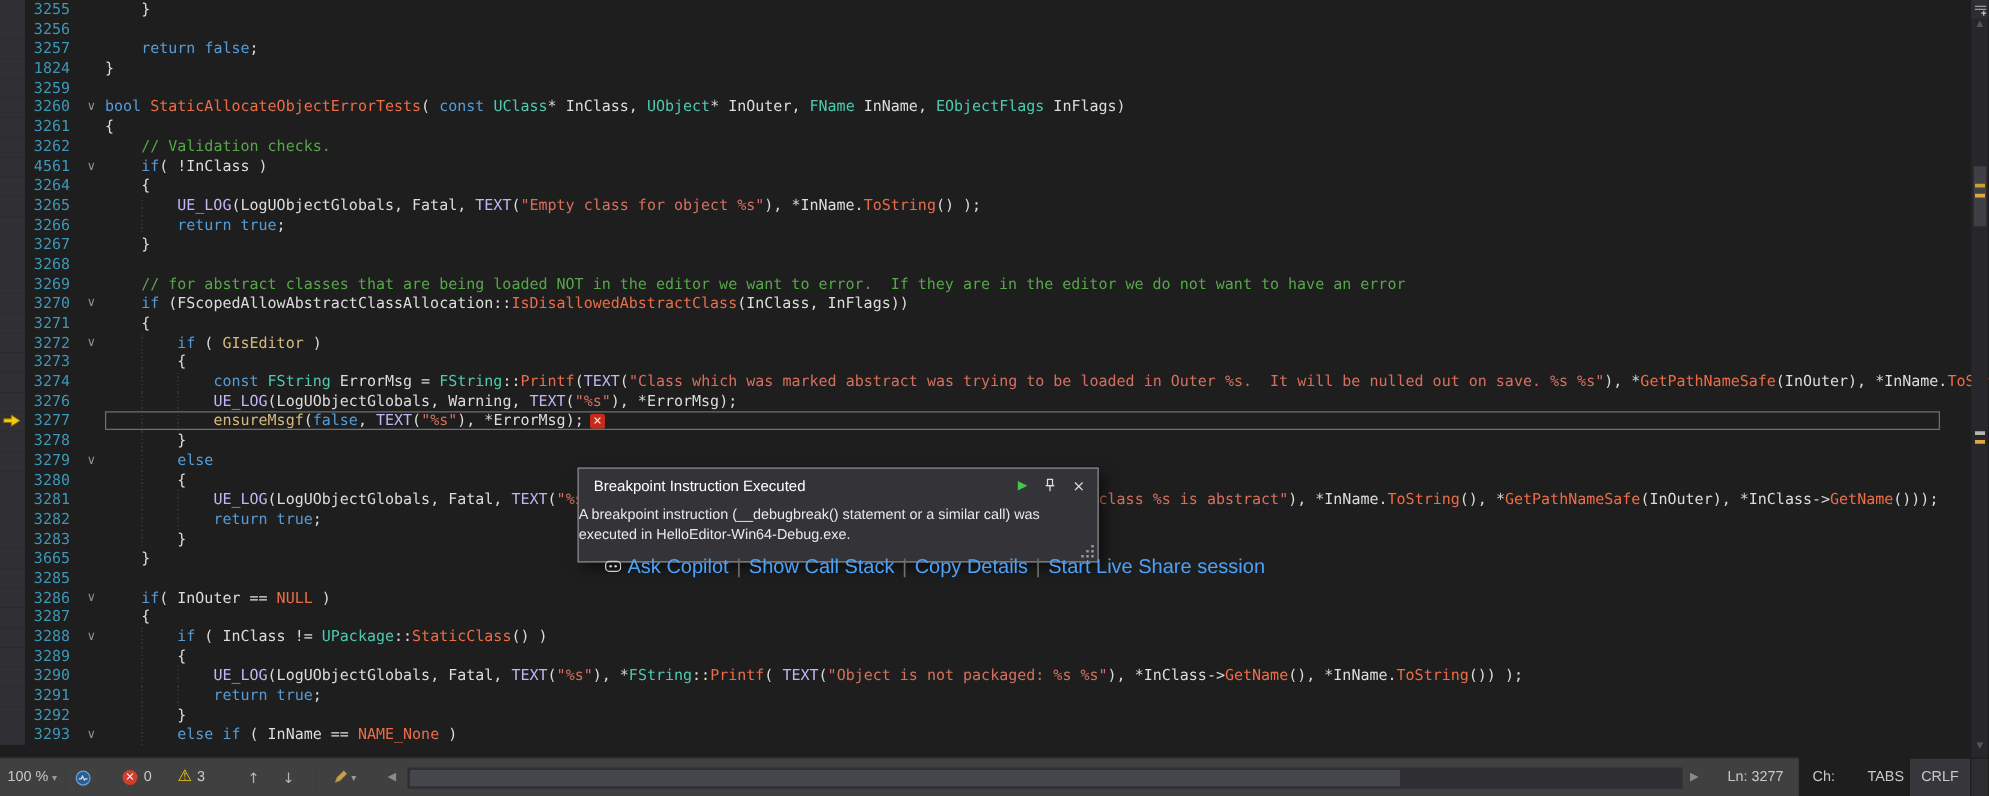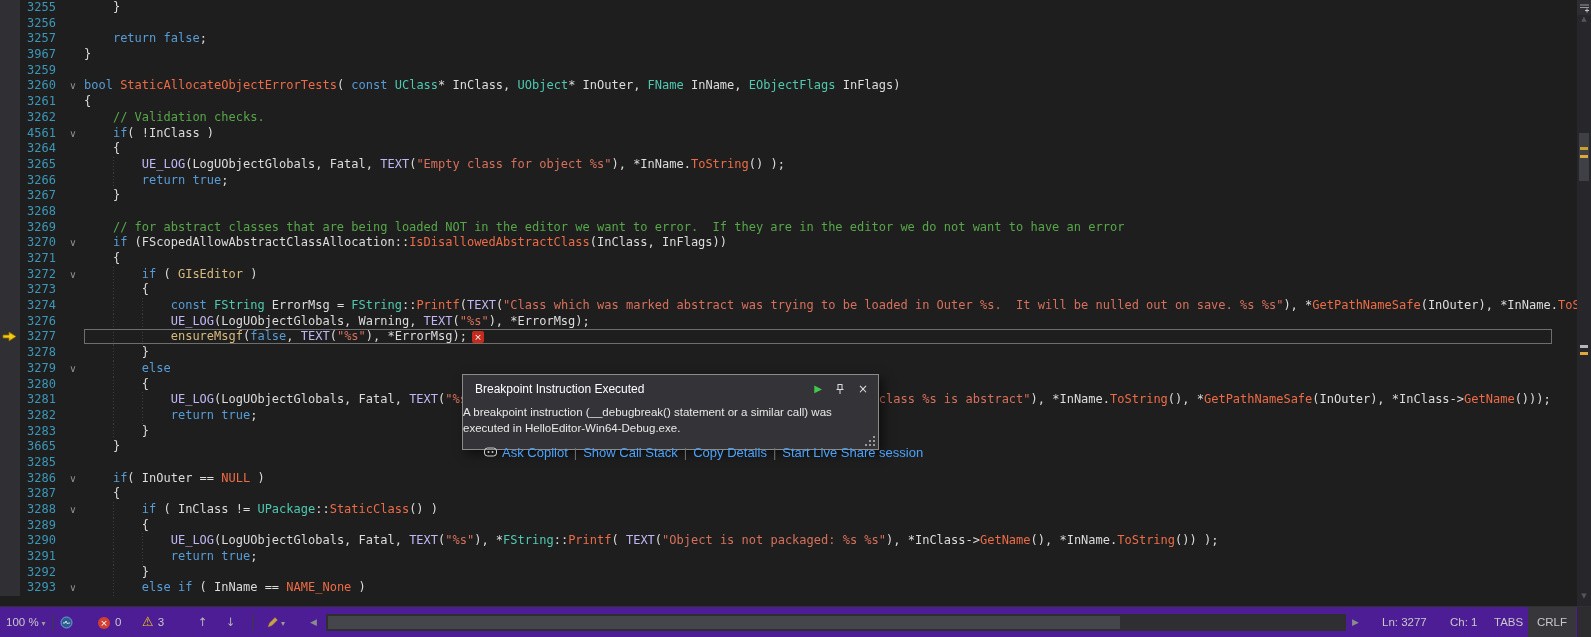--- a/index.html
+++ b/index.html
@@ -39,29 +39,29 @@
   
   .dialog{position:absolute;left:462px;top:374px;width:417px;height:76px;background:#333338;
           border:1px solid #8a8a8a;box-shadow:4px 4px 10px rgba(0,0,0,.55);z-index:10;
           font-family:"Liberation Sans",sans-serif}
   .dlg-head{display:flex;align-items:center;padding:7px 10px 0 12px}
   .dlg-title{flex:1;color:#fff;font-size:12px}
   .dlg-ico{margin-left:12px;cursor:default;line-height:12px}
   .dlg-play{color:#41c84b;font-size:10px;font-family:"DejaVu Sans",sans-serif}
   .dlg-close{color:#ddd;font-size:12px;font-family:"DejaVu Sans",sans-serif}
   .dlg-body{padding:9px 12px 0 0;color:#e8e8e8;font-size:11.5px;line-height:15.5px}
-  .dlg-links{display:flex;align-items:center;padding:9px 12px 0 21px;font-size:13px}
+  .dlg-links{display:flex;align-items:center;padding:9px 12px 0 21px;font-size:16px}
   .dlg-links a{color:var(--c-link);text-decoration:none;margin-right:6px;white-space:nowrap}
   .sepbar{color:#6e6e6e;margin-right:6px}
   .copilot{margin-right:5px;display:inline-block}
   .dlg-grip{position:absolute;right:3px;bottom:3px;width:2px;height:2px;background:#9a9a9a;
             box-shadow:0 -4px #9a9a9a,0 -8px #9a9a9a,-4px 0 #9a9a9a,-4px -4px #9a9a9a,-8px 0 #9a9a9a}
 
   
-  .statusbar{position:absolute;left:0;top:606px;width:1591px;height:31px;background:#4c1d95;
+  .statusbar{position:absolute;left:0;top:606px;width:1439px;height:31px;background:#404040;
              border-top:1px solid #303030;font-family:"Liberation Sans",sans-serif;
              font-size:11.5px;color:#c8c8c8;z-index:6}
   .statusbar>*{position:absolute;top:0;height:30px;line-height:30px}
   .sb-sep{width:1px;height:17px;top:7px;background:#3a3a3f}
   .caret{font-size:8px;color:#9a9a9a;margin-left:3px;font-family:"DejaVu Sans",sans-serif}
   .errdot{display:inline-block;width:12px;height:12px;border-radius:50%;background:#d23f31;color:#fff;
           font-size:9px;line-height:12px;text-align:center;vertical-align:middle;margin-right:5px;
           font-family:"DejaVu Sans",sans-serif}
   .warntri{color:var(--c-warning_yellow);font-size:13px;margin-right:4px;
            font-family:"DejaVu Sans",sans-serif}
@@ -91,21 +91,21 @@
         <div class="code"></div>
       </div>
       <div class="line">
         <div class="glyph"></div>
         <div class="lnum">3257</div>
         <div class="fold"></div>
         <div class="code"><span class="tk-p">	</span><span class="tk-k">return</span><span class="tk-p"> </span><span class="tk-k">false</span><span class="tk-p">;</span></div>
       </div>
       <div class="line">
         <div class="glyph"></div>
-        <div class="lnum">3967</div>
+        <div class="lnum">1824</div>
         <div class="fold"></div>
         <div class="code"><span class="tk-p">}</span></div>
       </div>
       <div class="line">
         <div class="glyph"></div>
         <div class="lnum">3259</div>
         <div class="fold"></div>
         <div class="code"></div>
       </div>
       <div class="line">

